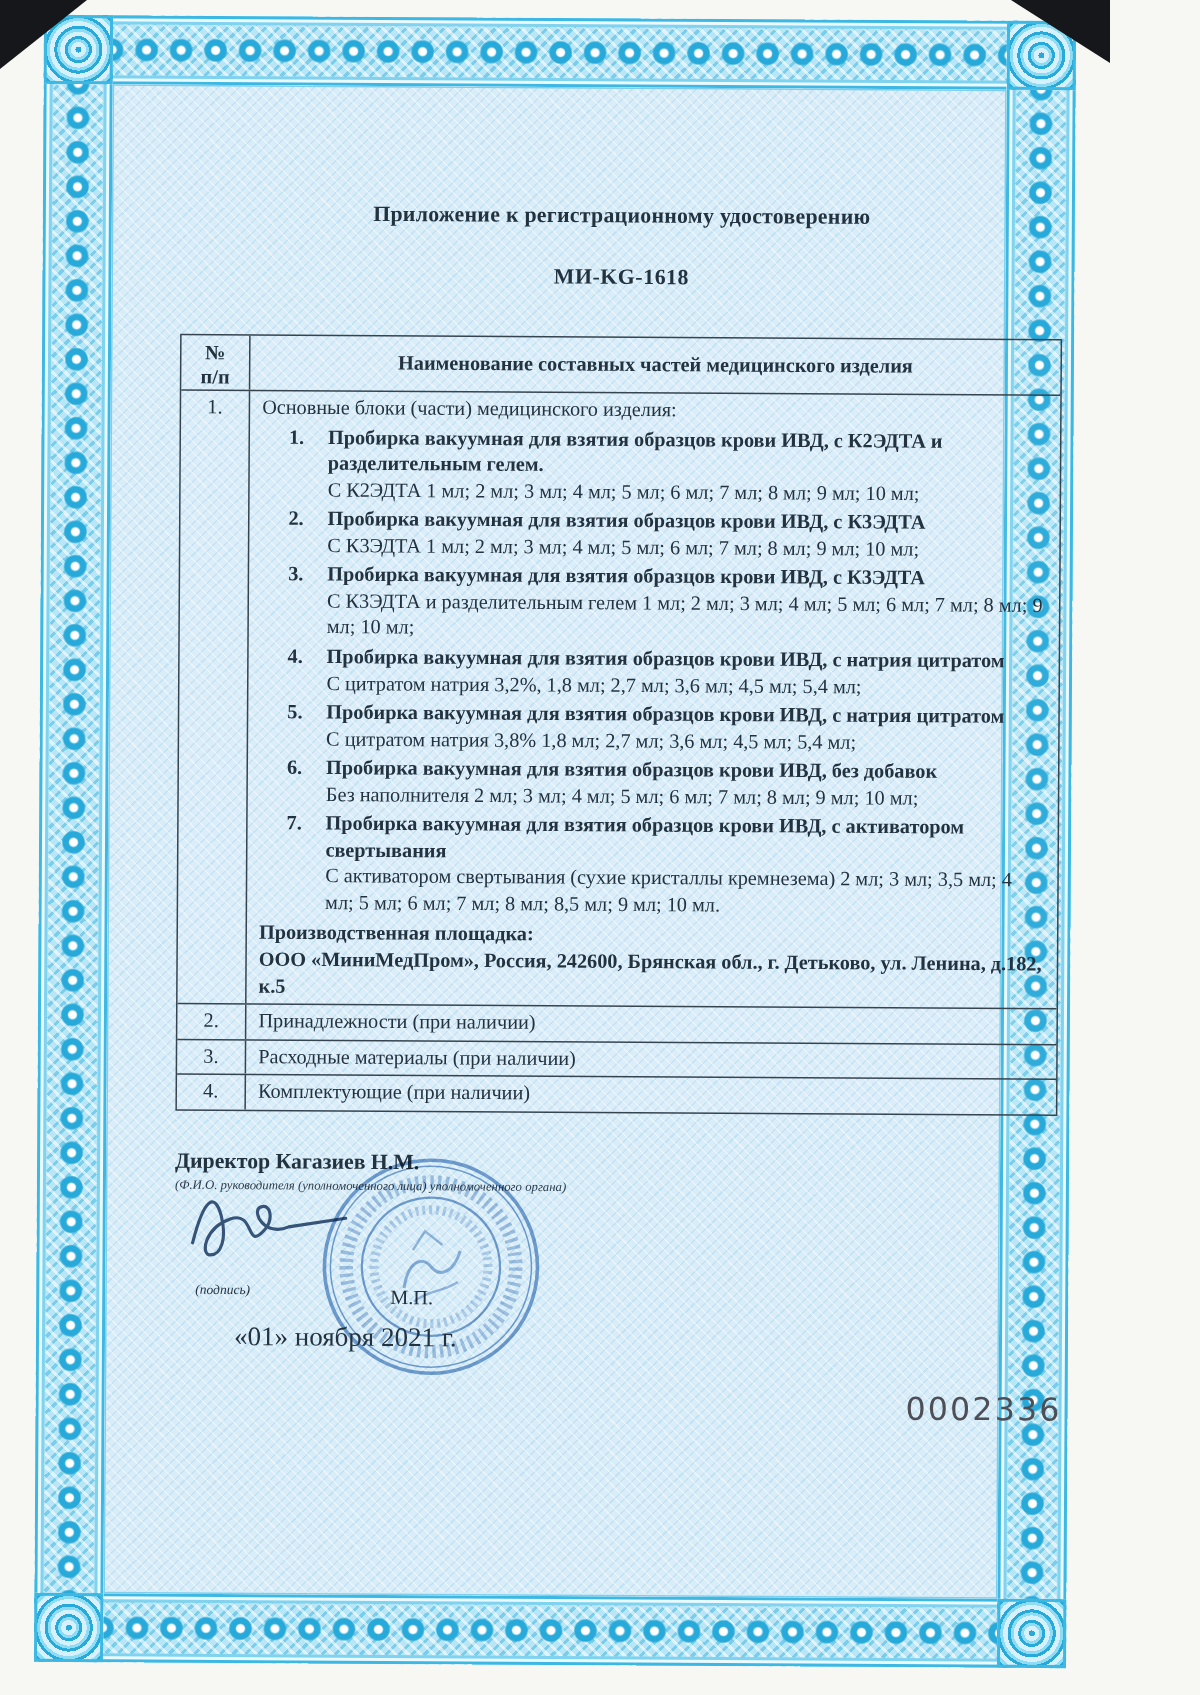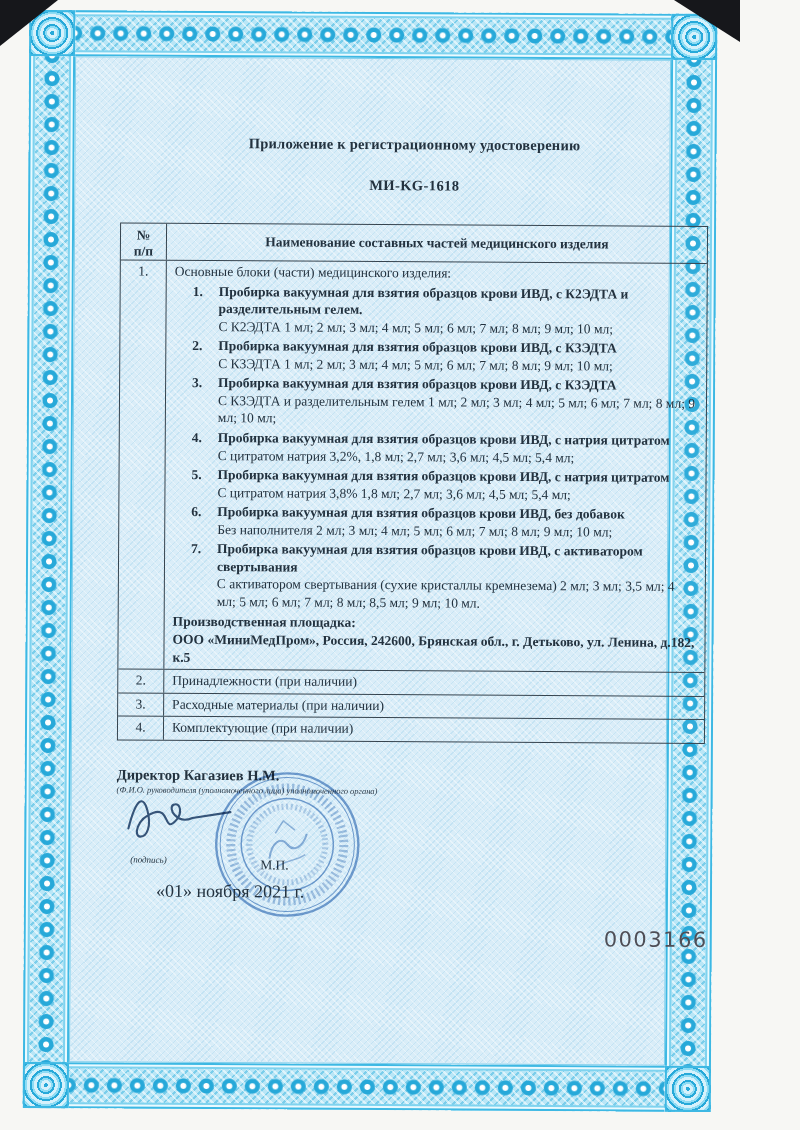--- a/index.html
+++ b/index.html
@@ -231,20 +231,20 @@
             <circle cx="75" cy="75" r="46" stroke-width="1.5"></circle>
             <circle cx="75" cy="75" r="56.5" stroke-width="9" stroke-dasharray="2.2 2.8" opacity="0.6"></circle>
             <circle cx="75" cy="75" r="38" stroke-width="6" stroke-dasharray="2 2.6" opacity="0.45"></circle>
             <path d="M55,86 C60,70 70,66 75,75 C80,84 90,80 96,68" stroke-width="2" opacity="0.8"></path>
             <path d="M60,96 C70,90 80,93 91,88" stroke-width="1.6" opacity="0.7"></path>
             <path d="M65,62 L75,51 L85,62" stroke-width="1.6" opacity="0.7"></path>
           </g>
         </svg>
 
         <div class="doc-date">«01» ноября 2021 г.</div>
-        <div class="serial">0003166</div>
+        <div class="serial">0002336</div>
       </div>
     </div>
   </div>
 
   <div class="artifact-tl"></div>
   <div class="artifact-tr"></div>
 </div>
 
 </body></html>

